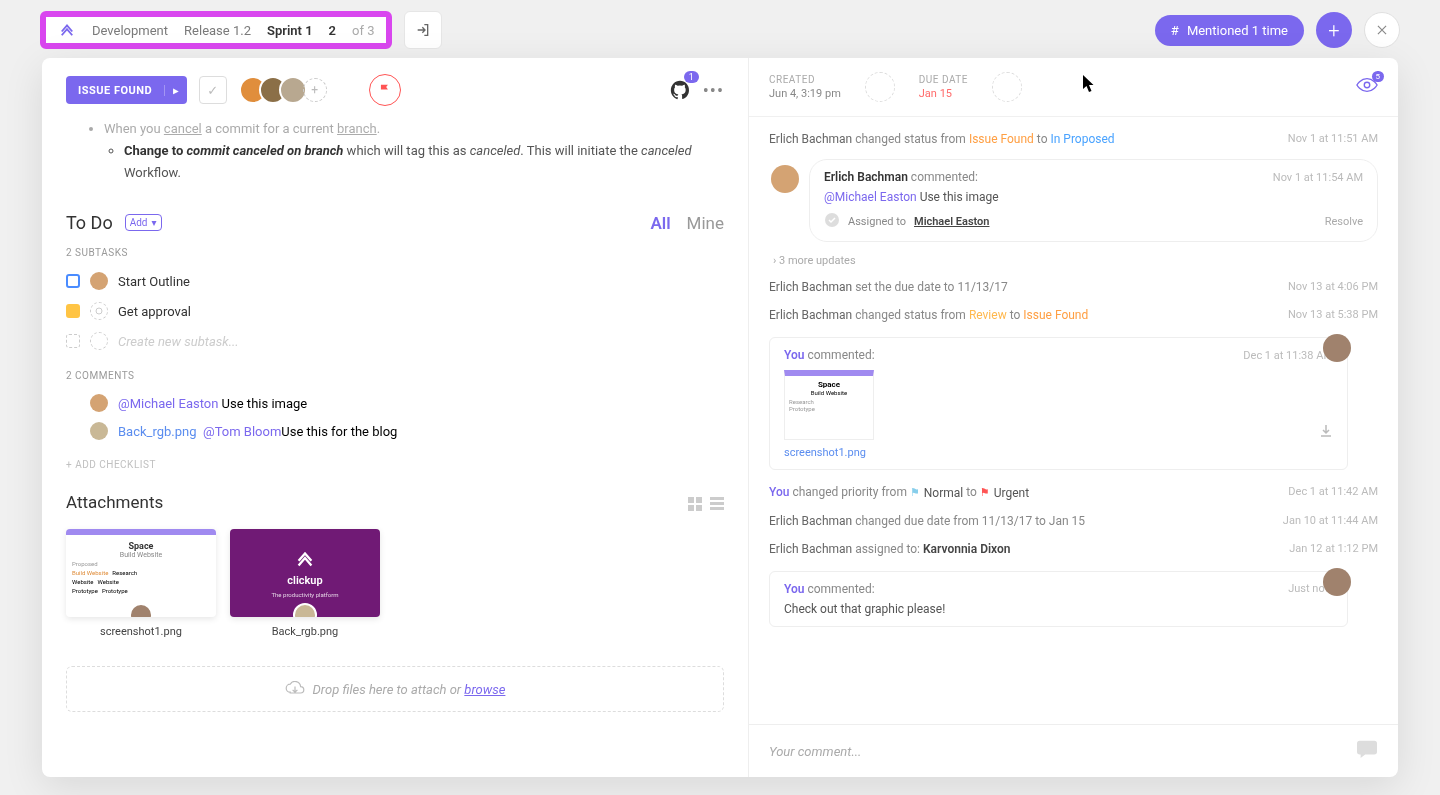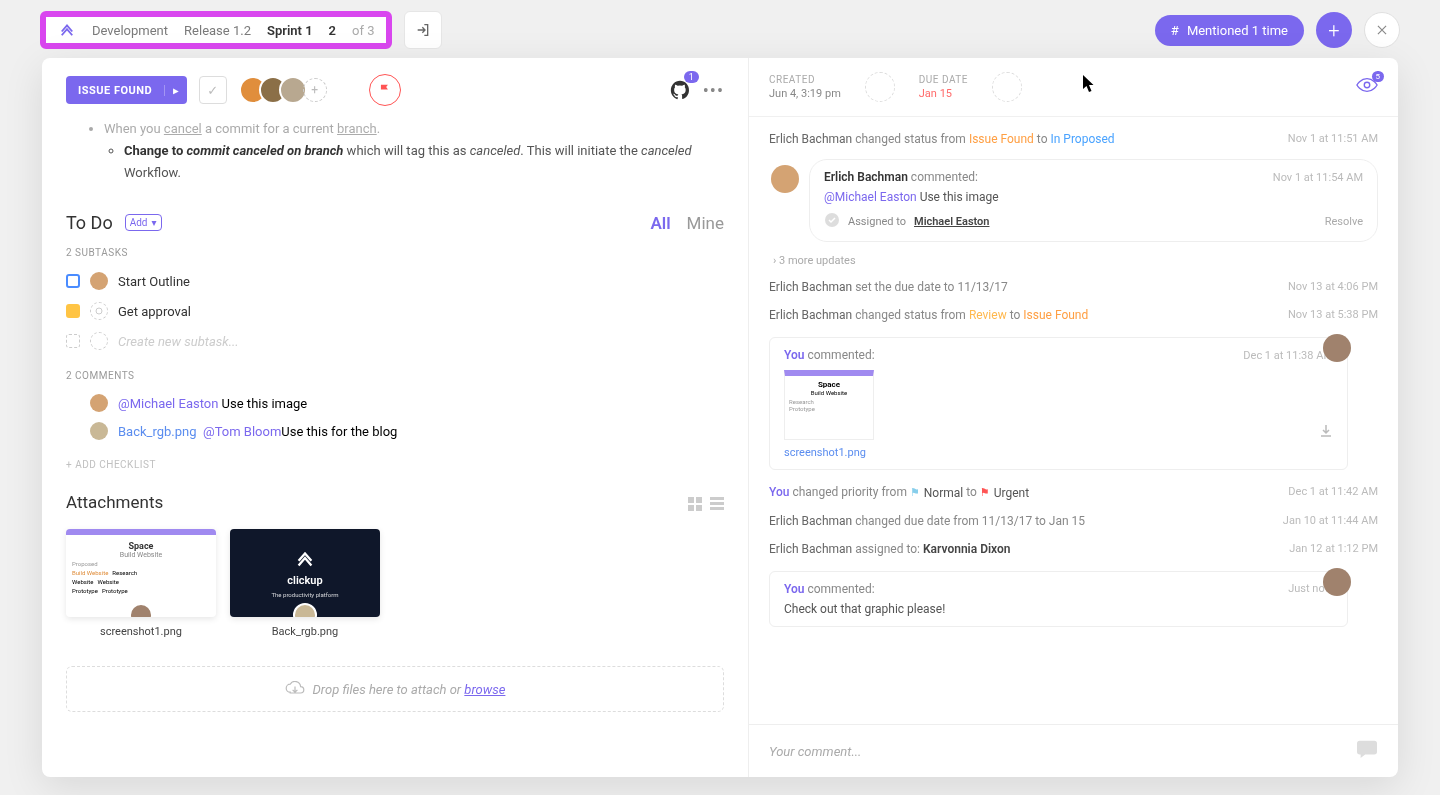--- a/index.html
+++ b/index.html
@@ -72,21 +72,21 @@
 
 .add-checklist { font-size: 10px; color: #c0c0c0; letter-spacing: 0.5px; margin-top: 14px; }
 
 .attachments-title { font-size: 17px; color: #333; margin-top: 18px; }
 .att-toolbar { float: right; display: flex; gap: 8px; color: #bbb; }
 .att-grid { display: flex; gap: 14px; margin-top: 14px; }
 .att-card { width: 150px; }
 .att-thumb { width: 150px; height: 88px; border-radius: 4px; box-shadow: 0 2px 6px rgba(0,0,0,0.1); position: relative; overflow: hidden; }
 .att-name { text-align: center; font-size: 11px; color: #444; margin-top: 8px; }
 .thumb-ss { background: #fff; border-top: 6px solid #a08af0; padding: 6px; font-size: 7px; }
-.thumb-cu { background: #0f172a; color: #fff; display: flex; flex-direction: column; align-items: center; justify-content: center; gap: 4px; }
+.thumb-cu { background: #701a75; color: #fff; display: flex; flex-direction: column; align-items: center; justify-content: center; gap: 4px; }
 .att-ava { position: absolute; bottom: -10px; left: 50%; transform: translateX(-50%); width: 24px; height: 24px; border-radius: 50%; border: 2px solid #fff; }
 
 .drop-zone { margin-top: 28px; border: 1px dashed #ddd; border-radius: 6px; padding: 14px; text-align: center; color: #aaa; font-size: 13px; font-style: italic; display: flex; align-items: center; justify-content: center; gap: 8px; }
 .drop-zone .browse { color: #7b68ee; text-decoration: underline; }
 
 
 .right-header { display: flex; align-items: center; padding: 14px 20px; gap: 24px; border-bottom: 1px solid #f0f0f0;}
 .meta-block { font-size: 10px; }
 .meta-label { color: #aaa; letter-spacing: 0.5px; margin-bottom: 2px; }
 .meta-val { color: #888; font-size: 11px; }

